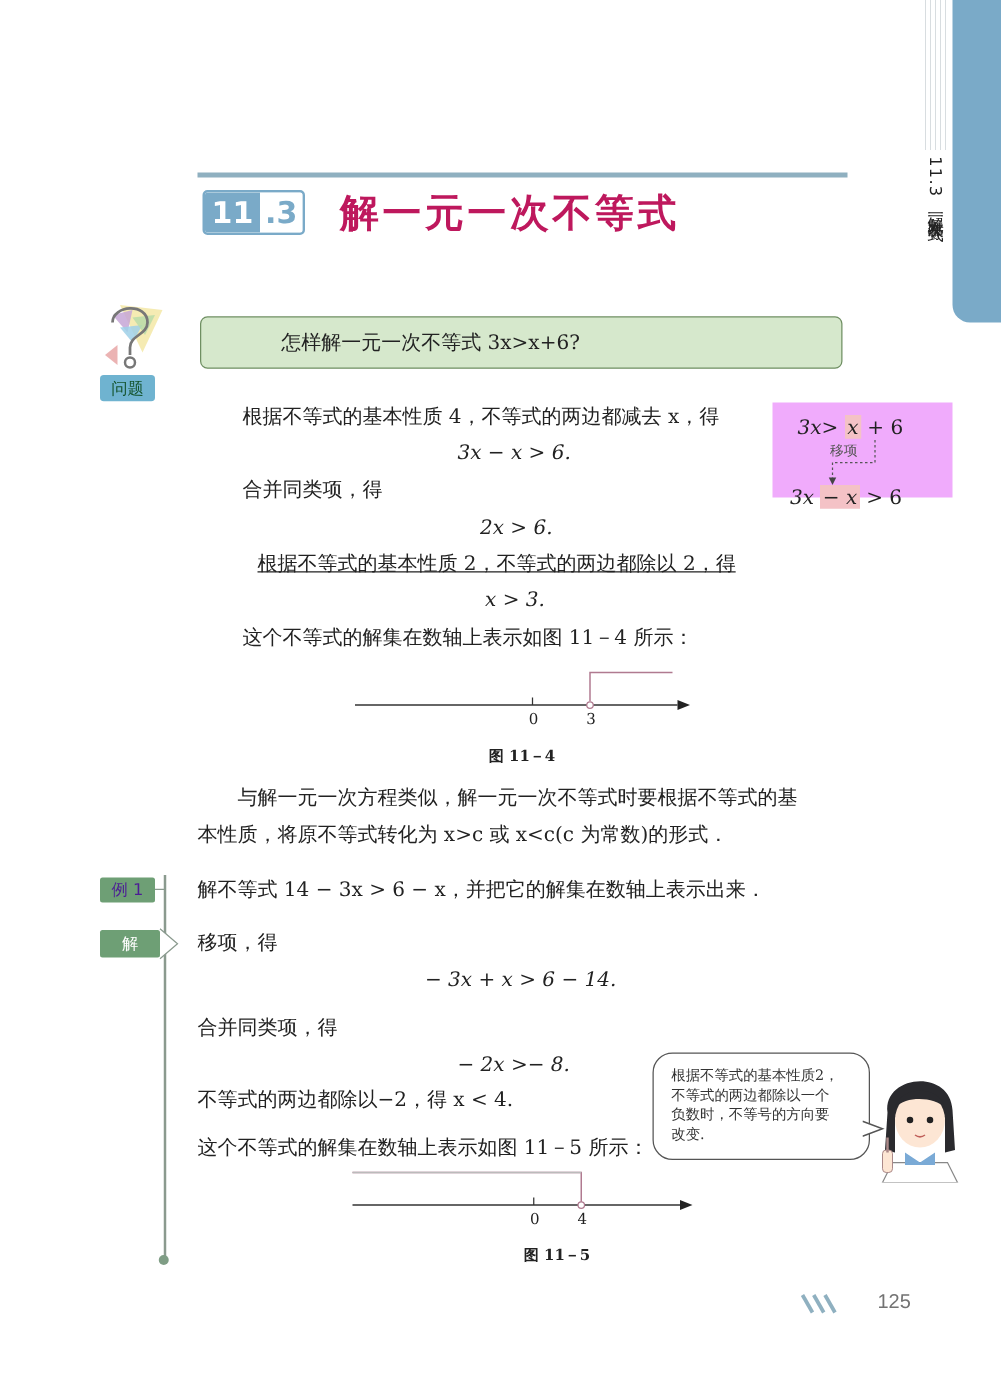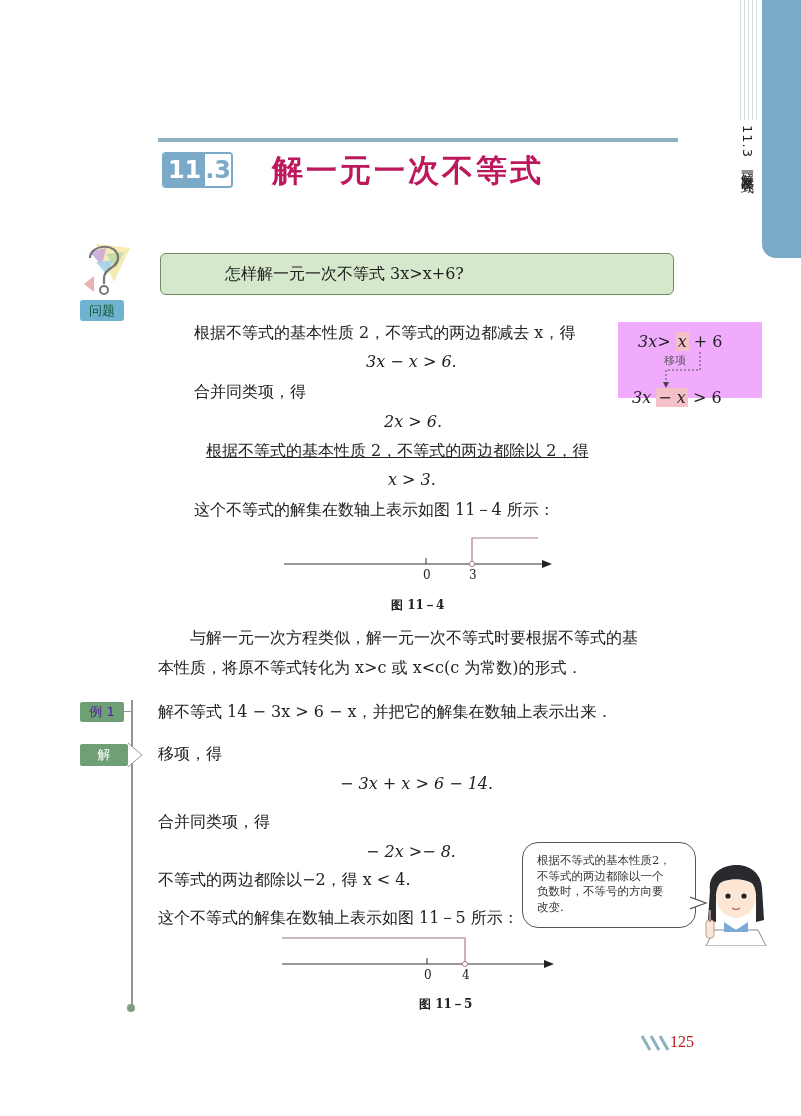--- a/index.html
+++ b/index.html
@@ -9,21 +9,21 @@
   .it { font-style: italic; }
 
   
   .side-tab { left: 762px; top: 0; width: 39px; height: 258px; background: #7aaac8; border-bottom-left-radius: 14px; }
   .side-lines { left: 740px; top: 0; width: 18px; height: 120px;
     background: repeating-linear-gradient(90deg, #d8dde0 0 1px, #fff 1px 4px); }
   .side-label { left: 732px; top: 125px; width: 24px; writing-mode: vertical-rl; font-size: 13px; color: #222; letter-spacing: 1px; font-family: "DejaVu Sans", sans-serif; }
 
   
   .top-rule { left: 158px; top: 138px; width: 520px; height: 4px; background: #8fb0c0; }
-  .sec-num { left: 162px; top: 152px; width: 71px; height: 36px; border: 2px solid #7aaac8; border-radius: 4px; display: flex; overflow: hidden; }
+  .sec-num { left: 162px; top: 152px; width: 82px; height: 36px; border: 2px solid #7aaac8; border-radius: 4px; display: flex; overflow: hidden; }
   .sec-num .a { width: 44px; background: #7aaac8; color: #fff; font-size: 24px; font-weight: bold; display:flex; align-items:center; justify-content:center; font-family: "DejaVu Sans", sans-serif; }
   .sec-num .b { flex: 1; background: #fff; color: #7aaac8; font-size: 24px; font-weight: bold; display:flex; align-items:center; justify-content:center; font-family: "DejaVu Sans", sans-serif; }
   .sec-title { left: 272px; top: 150px; font-size: 31px; font-weight: bold; letter-spacing: 3px; color: #be185d; font-family: "DejaVu Sans", sans-serif; }
 
   
   .q-icon { left: 76px; top: 238px; width: 60px; height: 60px; }
   .q-badge { left: 80px; top: 300px; width: 44px; height: 21px; background: #6fb3d0; border-radius: 3px; color: #14532d; font-size: 13px; display:flex; align-items:center; justify-content:center; font-family: "DejaVu Sans", sans-serif; }
 
   .question-box { left: 160px; top: 253px; width: 514px; height: 42px; background: #d6e8cc; border: 1.5px solid #6f8f62; border-radius: 6px; padding: 10px 0 0 64px; font-size: 16px; }
 
@@ -38,21 +38,21 @@
   .nl { position: absolute; }
   .fig-cap { font-size: 12px; font-weight: bold; white-space: nowrap; }
 
   
   .ex-label { left: 80px; top: 702px; width: 44px; height: 20px; background: #6e9f75; color:#4c1d95; font-size: 13px; display:flex; align-items:center; justify-content:center; border-radius: 2px; font-family: "DejaVu Sans", sans-serif; }
   .sol-label { left: 80px; top: 744px; width: 48px; height: 22px; background: #6e9f75; color:#fff; font-size: 13px; display:flex; align-items:center; justify-content:center; border-radius: 2px; font-family: "DejaVu Sans", sans-serif; }
   .vline { left: 131px; top: 700px; width: 1.5px; height: 308px; background: #8a9a8e; }
   .vdot { left: 127px; top: 1004px; width: 8px; height: 8px; border-radius: 50%; background: #7f9d85; }
 
   .bubble { left: 522px; top: 842px; width: 174px; height: 86px; border: 1.3px solid #555; border-radius: 16px; background: #fff; padding: 10px 8px 0 14px; font-size: 11.5px; line-height: 15.5px; color:#333; }
-  .page-num { left: 670px; top: 1033px; font-size: 16px; color: #b91c1c; font-family: Liberation Serif, serif; }
+  .page-num { left: 702px; top: 1033px; font-size: 16px; color: #737373; font-family: Liberation Sans, sans-serif; }
 </style>
 </head>
 <body>
 
 <div class="abs side-lines"></div>
 <div class="abs side-tab"></div>
 <div class="abs side-label">11.3 解一元一次不等式</div>
 
 <div class="abs top-rule"></div>
 <div class="abs sec-num">
@@ -69,21 +69,21 @@
   <polygon points="8,46 18,38 18,54" fill="#e7a6a6" opacity="0.85"></polygon>
   <path d="M14,20 C14,6 42,4 42,20 C42,30 28,30 28,40 L28,46" fill="none" stroke="#777" stroke-width="2.2"></path>
   <circle cx="28" cy="52" r="4" fill="none" stroke="#777" stroke-width="2"></circle>
 </svg>
 <div class="abs q-badge">问题</div>
 
 <div class="abs question-box">
   <span>怎样解一元一次不等式 3x&gt;x+6?</span>
 </div>
 
-<div class="abs txt" style="left:194px; top:323px;">根据不等式的基本性质 2，不等式的两边都减去 x，得</div>
+<div class="abs txt" style="left:194px; top:323px;">根据不等式的基本性质 4，不等式的两边都减去 x，得</div>
 <div class="abs eq it" style="left:366px; top:352px;">3x − x &gt; 6.</div>
 <div class="abs txt" style="left:194px; top:382px;">合并同类项，得</div>
 <div class="abs eq it" style="left:384px; top:412px;">2x &gt; 6.</div>
 <div class="abs txt" style="left:206px; top:441px;text-decoration:underline;">根据不等式的基本性质 2，不等式的两边都除以 2，得</div>
 <div class="abs eq it" style="left:388px; top:470px;">x &gt; 3.</div>
 <div class="abs txt" style="left:194px; top:500px;">这个不等式的解集在数轴上表示如图 11－4 所示：</div>
 
 <div class="abs note-box">
   <div class="abs eq" style="left:20px; top:10px;">
     <span class="it">3x&gt;</span>

